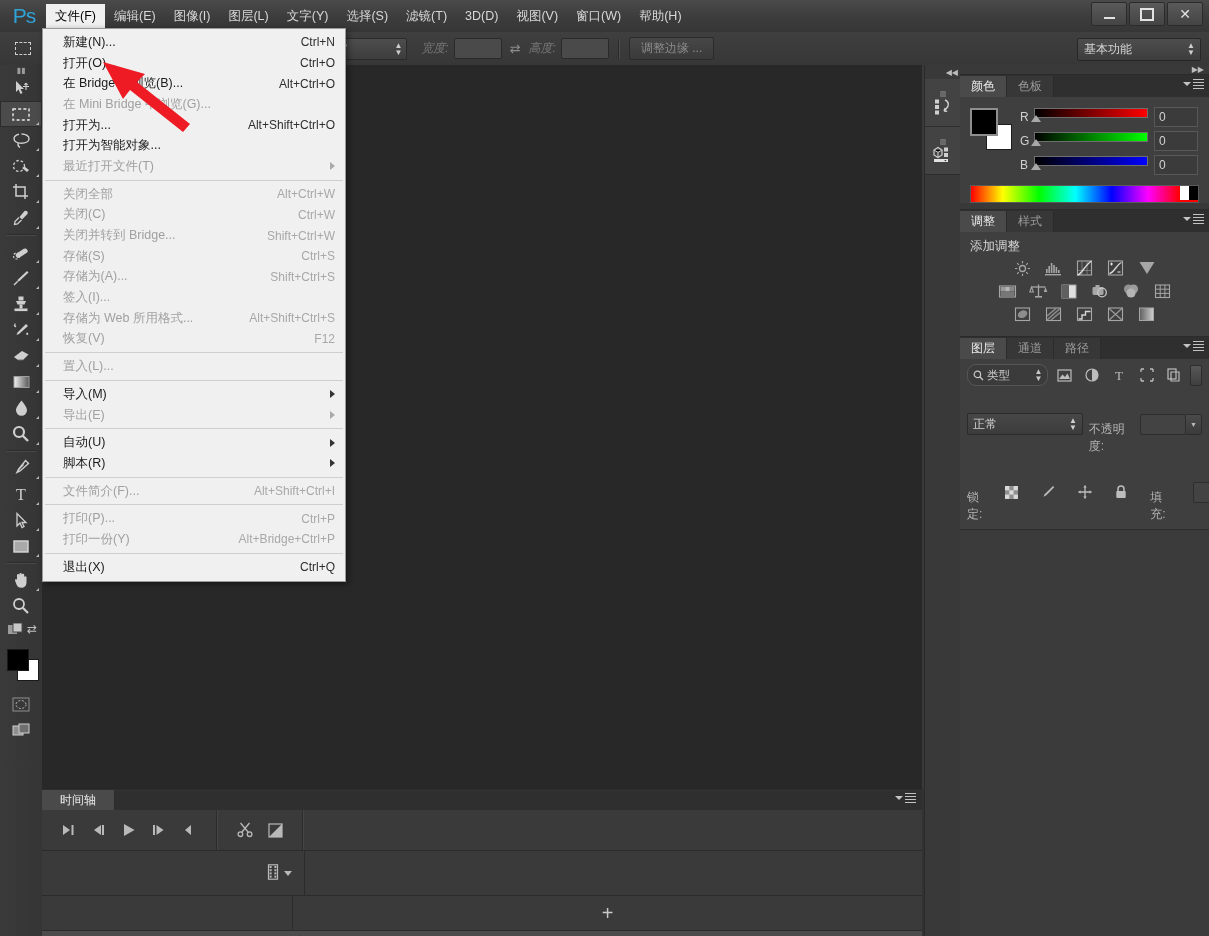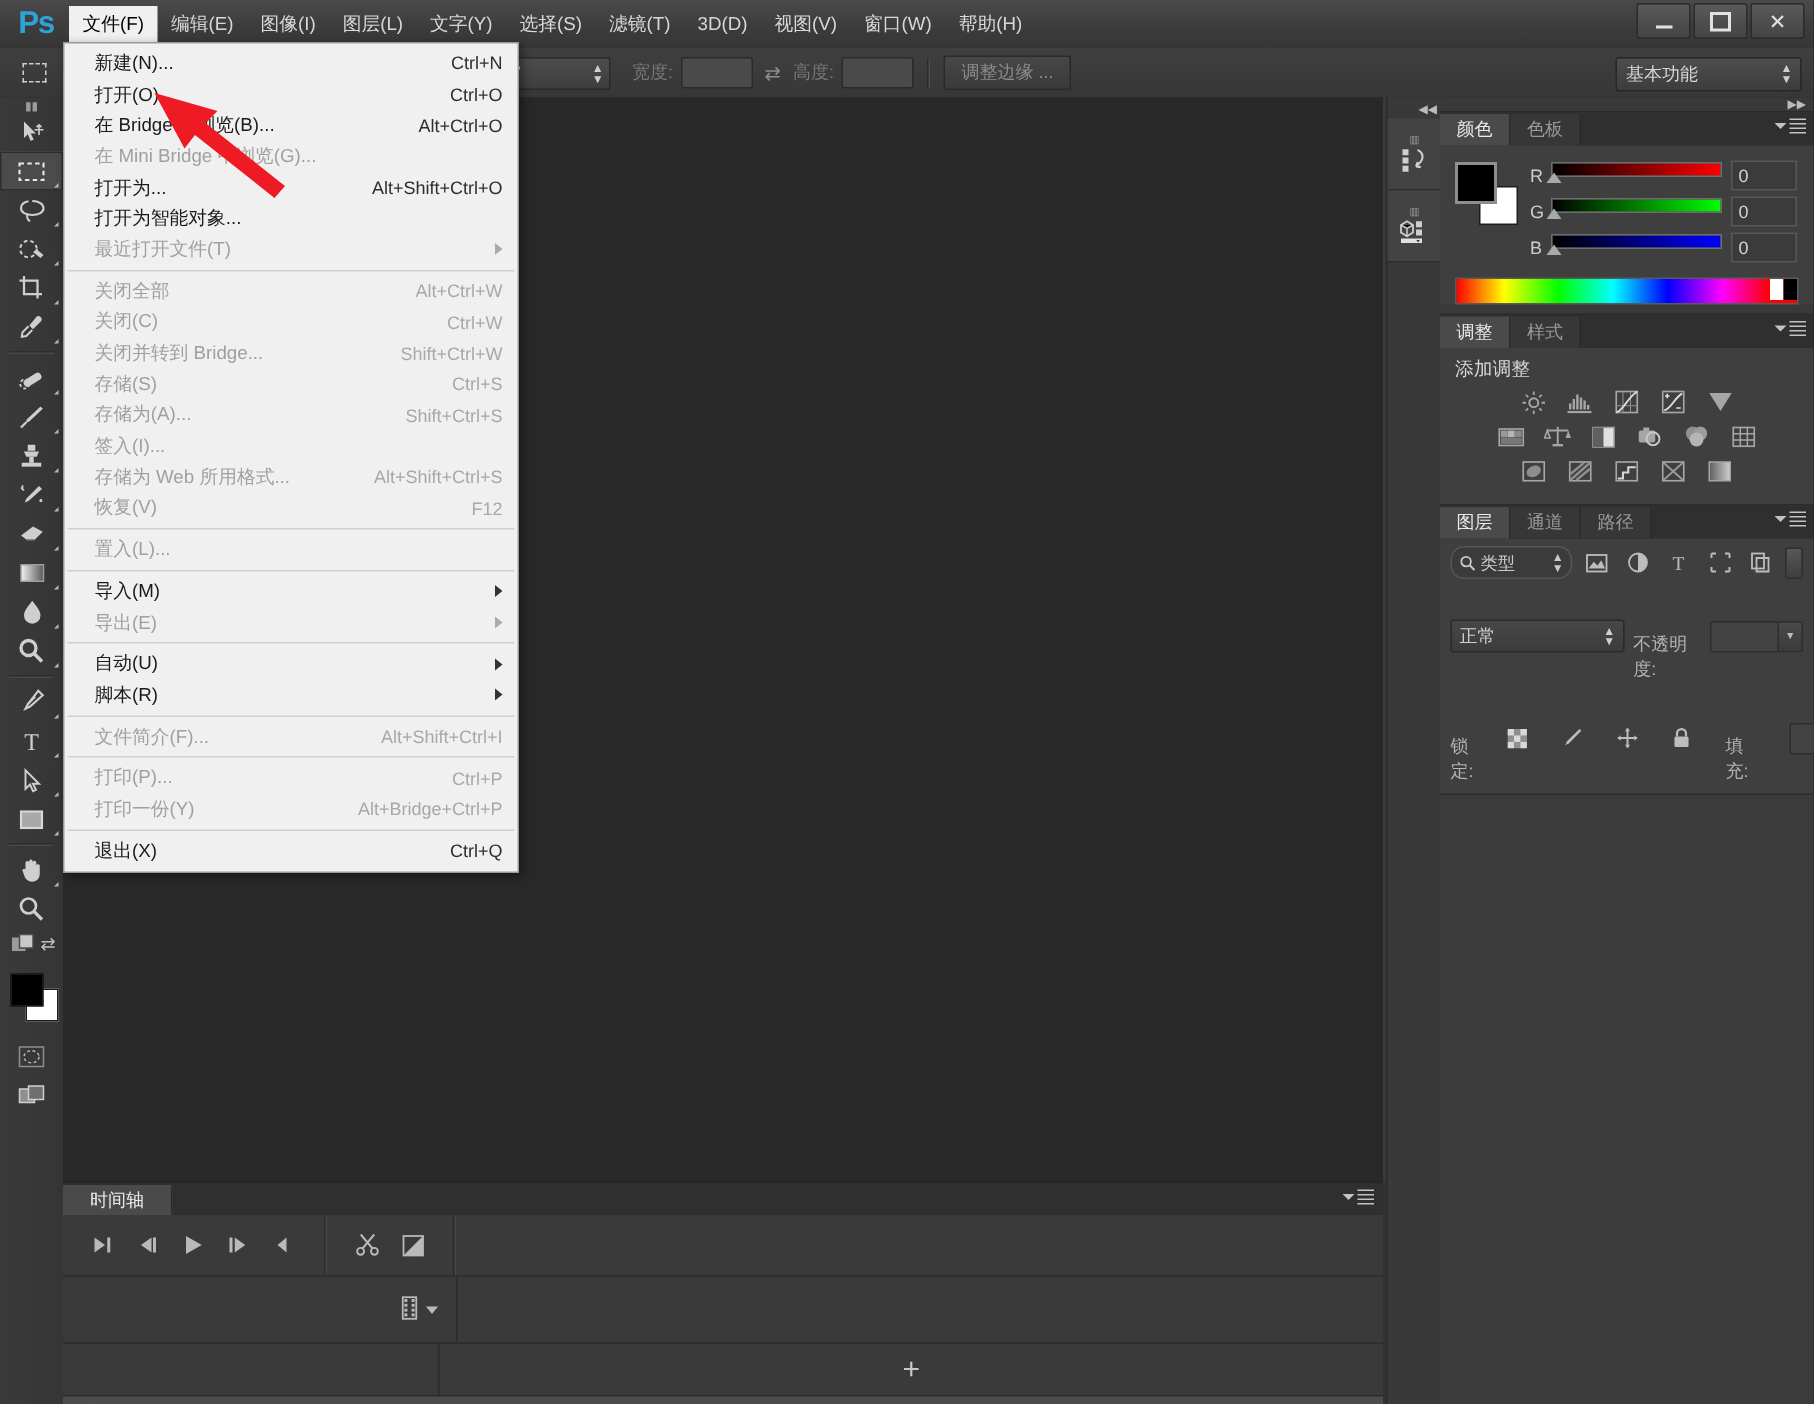--- a/index.html
+++ b/index.html
@@ -10,21 +10,21 @@
     font-size:12px;color:#c8c8c8;
     -webkit-font-smoothing:antialiased;
   }
   #app{position:relative;width:1209px;height:936px;background:#323232;}
 
   
   .titlebar{position:absolute;left:0;top:0;width:1209px;height:32px;
     background:linear-gradient(to bottom,#4a4a4a 0%,#3c3c3c 55%,#363636 100%);
     border-bottom:1px solid #222;}
   .ps-logo{position:absolute;left:8px;top:3px;width:32px;height:26px;
-    color:#2ea3d8;font-size:21px;font-weight:bold;letter-spacing:-1px;
+    color:#2ea3d8;font-size:21px;font-weight:normal;letter-spacing:-1px;
     font-family:"Liberation Sans",sans-serif;line-height:26px;text-align:center;}
   .menubar{position:absolute;left:46px;top:4px;height:25px;display:flex;align-items:stretch;}
   .menu-item{padding:0 9px;line-height:25px;font-size:12.5px;color:#d8d8d8;cursor:default;white-space:nowrap;}
   .menu-item.active{background:#f0f0f0;color:#000;}
   .wctrls{position:absolute;right:6px;top:2px;display:flex;gap:2px;}
   .wbtn{width:34px;height:22px;background:linear-gradient(to bottom,#5a5a5a,#444);
     border:1px solid #2b2b2b;border-radius:2px;display:flex;align-items:center;justify-content:center;
     color:#e2e2e2;font-size:11px;cursor:default;}
   .wbtn .glyph{display:block;}
   .wbtn.min .glyph{width:11px;height:2px;background:#e2e2e2;margin-top:7px;}
@@ -32,21 +32,21 @@
   .wbtn.close .glyph{font-size:14px;line-height:14px;font-weight:bold;}
 
   
   .optbar{position:absolute;left:0;top:32px;width:1209px;height:33px;
     background:linear-gradient(to bottom,#3f3f3f,#373737);border-bottom:1px solid #262626;
     display:flex;align-items:center;}
   .opt-tool{width:30px;height:24px;margin-left:8px;display:flex;align-items:center;justify-content:center;}
   .marq-ic{width:14px;height:11px;border:1px dashed #cfcfcf;}
   .opt-sep{width:1px;height:20px;background:#2b2b2b;margin:0 9px;border-right:1px solid #4d4d4d;}
   .opt-label{color:#a8a8a8;font-size:12px;margin-right:5px;white-space:nowrap;}
-  .opt-label.dim{color:#777;}
+  .opt-label.dim{color:#777;font-style:italic;}
   .opt-select{height:20px;min-width:78px;background:linear-gradient(to bottom,#4d4d4d,#3d3d3d);
     border:1px solid #2a2a2a;border-radius:2px;color:#d6d6d6;font-size:12px;
     display:flex;align-items:center;padding:0 4px;position:relative;}
   .opt-select .arrows{position:absolute;right:4px;top:3px;color:#cfcfcf;font-size:8px;line-height:7px;}
   .opt-input{width:46px;height:19px;background:#4a4a4a;border:1px solid #2a2a2a;border-radius:2px;}
   .swap-ic{color:#8d8d8d;font-size:13px;margin:0 8px;}
   .opt-btn{height:21px;padding:0 11px;background:linear-gradient(to bottom,#474747,#3a3a3a);
     border:1px solid #2a2a2a;border-radius:2px;color:#8b8b8b;font-size:12px;
     display:flex;align-items:center;}
   .ws-select{position:absolute;right:8px;top:6px;width:110px;height:21px;

